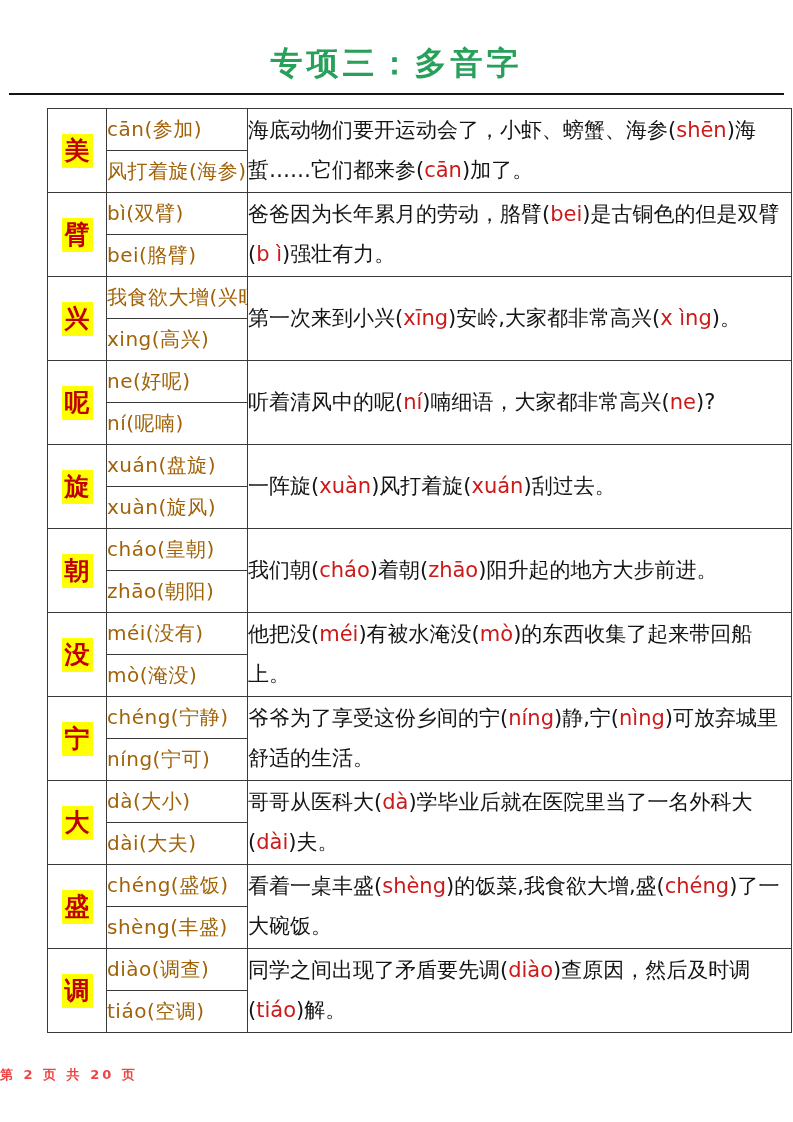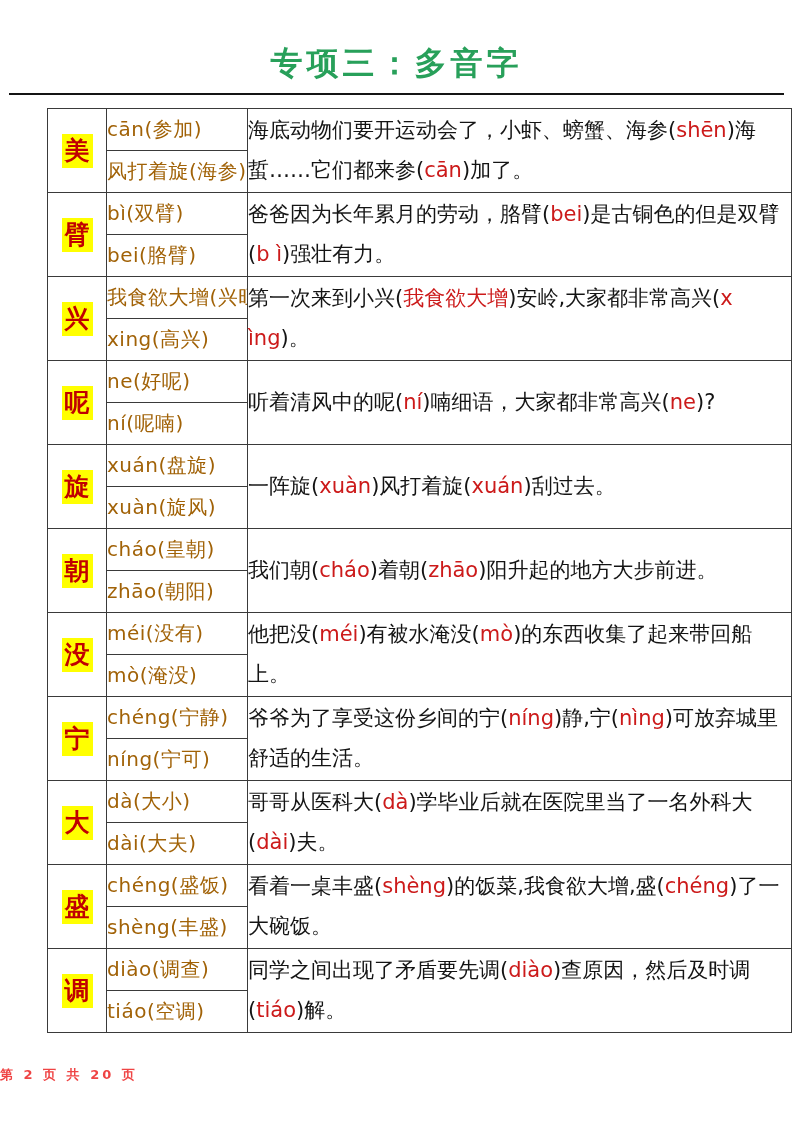--- a/index.html
+++ b/index.html
@@ -121,21 +121,21 @@
   </tr>
   <tr>
     <td class="py-cell">bei(胳臂)</td>
   </tr>
 
   <tr>
     <td class="char-cell" rowspan="2">
       <span class="hl">兴</span>
     </td>
     <td class="py-cell">我食欲大增(兴旺)</td>
-    <td class="sent-cell" rowspan="2"><span>第一次来到小兴(</span><span class="red">我食欲大增</span><span>)安岭,大家都非常高兴(</span><span class="red">x ìng</span><span>)。</span></td>
+    <td class="sent-cell" rowspan="2"><span>第一次来到小兴(</span><span class="red">xīng</span><span>)安岭,大家都非常高兴(</span><span class="red">x ìng</span><span>)。</span></td>
   </tr>
   <tr>
     <td class="py-cell">xing(高兴)</td>
   </tr>
 
   <tr>
     <td class="char-cell" rowspan="2">
       <span class="hl">呢</span>
     </td>
     <td class="py-cell">ne(好呢)</td>

